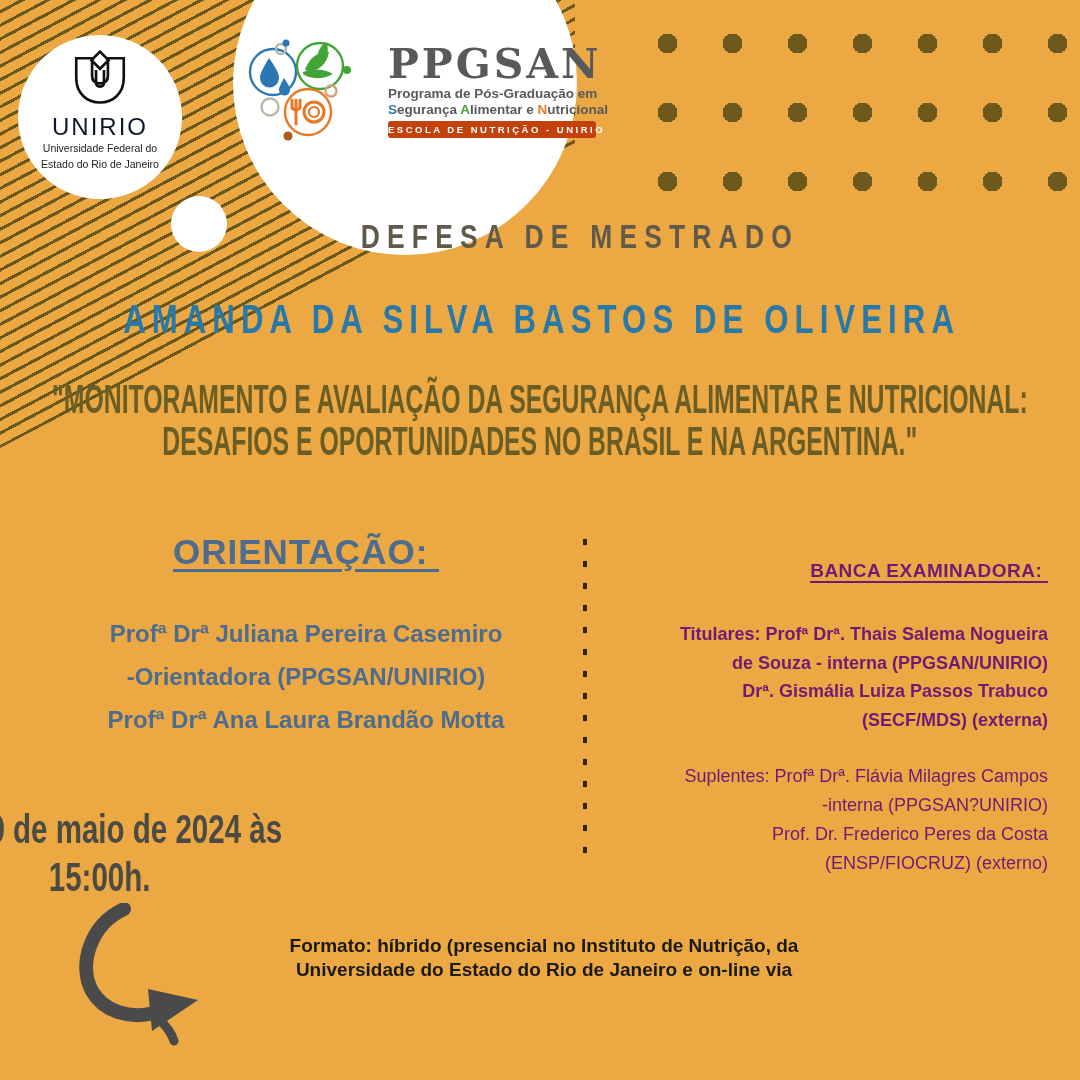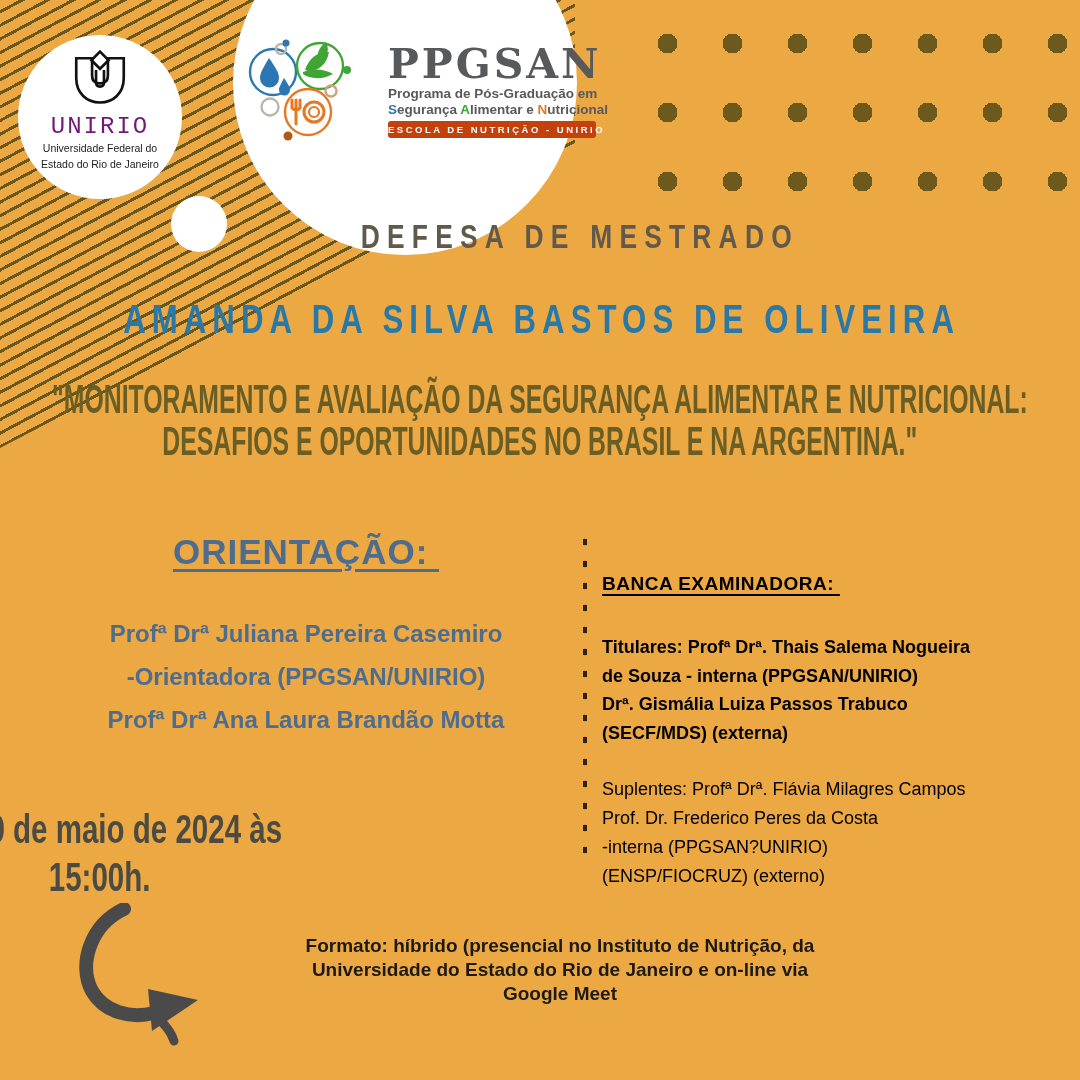--- a/index.html
+++ b/index.html
@@ -20,21 +20,21 @@
   .dots-grid{position:absolute;left:635px;top:9px;width:456px;height:208px;
      background-image:radial-gradient(circle 10px at 32.5px 34.5px,#6E591D 99%,transparent 100%);
      background-size:65px 69px;}
   .dotted-sep{position:absolute;left:581px;top:531px;width:8px;height:332px;
      background-image:radial-gradient(2.3px 3.6px at 4px 11px,#2E2410 97%,transparent 100%);
      background-size:8px 22px;background-repeat:repeat-y;}
 
   
   .unirio-inner{position:absolute;left:18px;top:35px;width:164px;height:164px;text-align:center;}
   .unirio-inner svg{display:block;margin:14px auto 0;}
-  .unirio-acronym{font-family:Liberation Mono, monospace;font-size:24px;letter-spacing:2px;color:#701a75;line-height:24px;}
+  .unirio-acronym{font-family:Liberation Sans, sans-serif;font-size:24px;letter-spacing:2px;color:#0f172a;line-height:24px;}
   .unirio-sub{font-size:10.5px;color:#222;line-height:12.5px;margin-top:3px;}
 
   
   .ppgsan-icons{position:absolute;left:243px;top:28px;}
   .ppgsan-text{position:absolute;left:352px;top:42px;width:208px;text-align:center;color:#58595B;margin-left:36px;}
   .ppgsan-acronym{font-family:"DejaVu Serif",serif;font-weight:bold;font-size:41px;letter-spacing:3px;line-height:44px;white-space:nowrap;}
   .ppgsan-line{font-weight:bold;font-size:13.5px;line-height:15.5px;white-space:nowrap;}
   .c-blue{color:#2B77B4}.c-green{color:#3FA535}.c-orange{color:#E87722}
   .ppgsan-bar{margin-top:4px;background:#c2410c;border-radius:3px;height:17px;
      color:#fff;font-weight:bold;font-size:9.5px;letter-spacing:2.5px;line-height:17px;white-space:nowrap;}
@@ -50,27 +50,27 @@
   .name{font-size:41px;font-weight:bold;letter-spacing:8px;color:#2878A8;}
   .quote{font-size:40px;font-weight:bold;color:#6B5E25;}
   .date-line{font-size:41px;font-weight:bold;color:#4B4A43;}
 
   
   .orientacao{position:absolute;left:46px;top:532px;width:520px;text-align:center;color:#4D6C8E;}
   .orientacao h2{margin:0;font-size:35px;letter-spacing:1px;text-decoration:underline;
                  text-underline-offset:5px;text-decoration-thickness:2.5px;}
   .orientacao .body{margin-top:40px;font-size:24px;font-weight:bold;line-height:43px;}
 
-  .banca{position:absolute;left:602px;top:573px;width:446px;text-align:left;color:#000000;}
+  .banca{position:absolute;left:602px;top:560px;width:446px;text-align:right;color:#701a75;}
   .banca h2{margin:0;font-size:19px;letter-spacing:.5px;text-decoration:underline;
             text-underline-offset:4px;text-decoration-thickness:2px;}
   .banca .titulares{margin-top:38px;font-size:18px;font-weight:bold;line-height:28.5px;}
   .banca .suplentes{margin-top:28px;font-size:18px;font-weight:normal;line-height:29px;}
 
-  .format{position:absolute;left:260px;top:934px;width:600px;text-align:center;
+  .format{position:absolute;left:244px;top:934px;width:600px;text-align:center;
           font-size:19px;font-weight:bold;line-height:24px;color:#1C1A15;}
 
   .arrow{position:absolute;left:78px;top:903px;}
 </style>
 </head>
 <body>
 
 <div class="poster">
 
   <div class="hatch"></div>
@@ -155,38 +155,37 @@
   <div class="banca">
     <h2>BANCA EXAMINADORA:&nbsp;</h2>
     <div class="titulares">
       <div>Titulares:  Profª Drª. Thais Salema Nogueira</div>
       <div>de Souza - interna (PPGSAN/UNIRIO)</div>
       <div>Drª. Gismália Luiza Passos Trabuco</div>
       <div>(SECF/MDS) (externa)</div>
     </div>
     <div class="suplentes">
       <div>Suplentes: Profª Drª. Flávia Milagres Campos</div>
+      <div>-interna (PPGSAN?UNIRIO)</div>
       <div>Prof. Dr. Frederico Peres da Costa</div>
-      <div>-interna (PPGSAN?UNIRIO)</div>
       <div>(ENSP/FIOCRUZ) (externo)</div>
     </div>
   </div>
 
   <div class="row" style="top:806px;left:-440px;">
     <span class="date-line sq72">Dia 09 de maio de 2024 às</span>
   </div>
   <div class="row" style="top:854px;left:-440px;">
     <span class="date-line sq72">15:00h.</span>
   </div>
 
   <svg class="arrow" width="185" height="150" viewBox="0 0 185 150">
     <path d="M46,6 C12,22 0,62 14,88 C26,109 52,116 76,110" fill="none" stroke="#4A4A4A" stroke-width="14" stroke-linecap="round"></path>
     <polygon points="70,86 120,97 74,128" fill="#4A4A4A"></polygon>
     <path d="M76,112 C86,120 93,128 96,138" fill="none" stroke="#4A4A4A" stroke-width="9" stroke-linecap="round"></path>
   </svg>
 
   <div class="format">
     <div>Formato: híbrido (presencial no Instituto de Nutrição, da</div>
     <div>Universidade do Estado do Rio de Janeiro e on-line via</div>
-    <div>Google Meet</div>
   </div>
 
 </div>
 
 </body></html>

